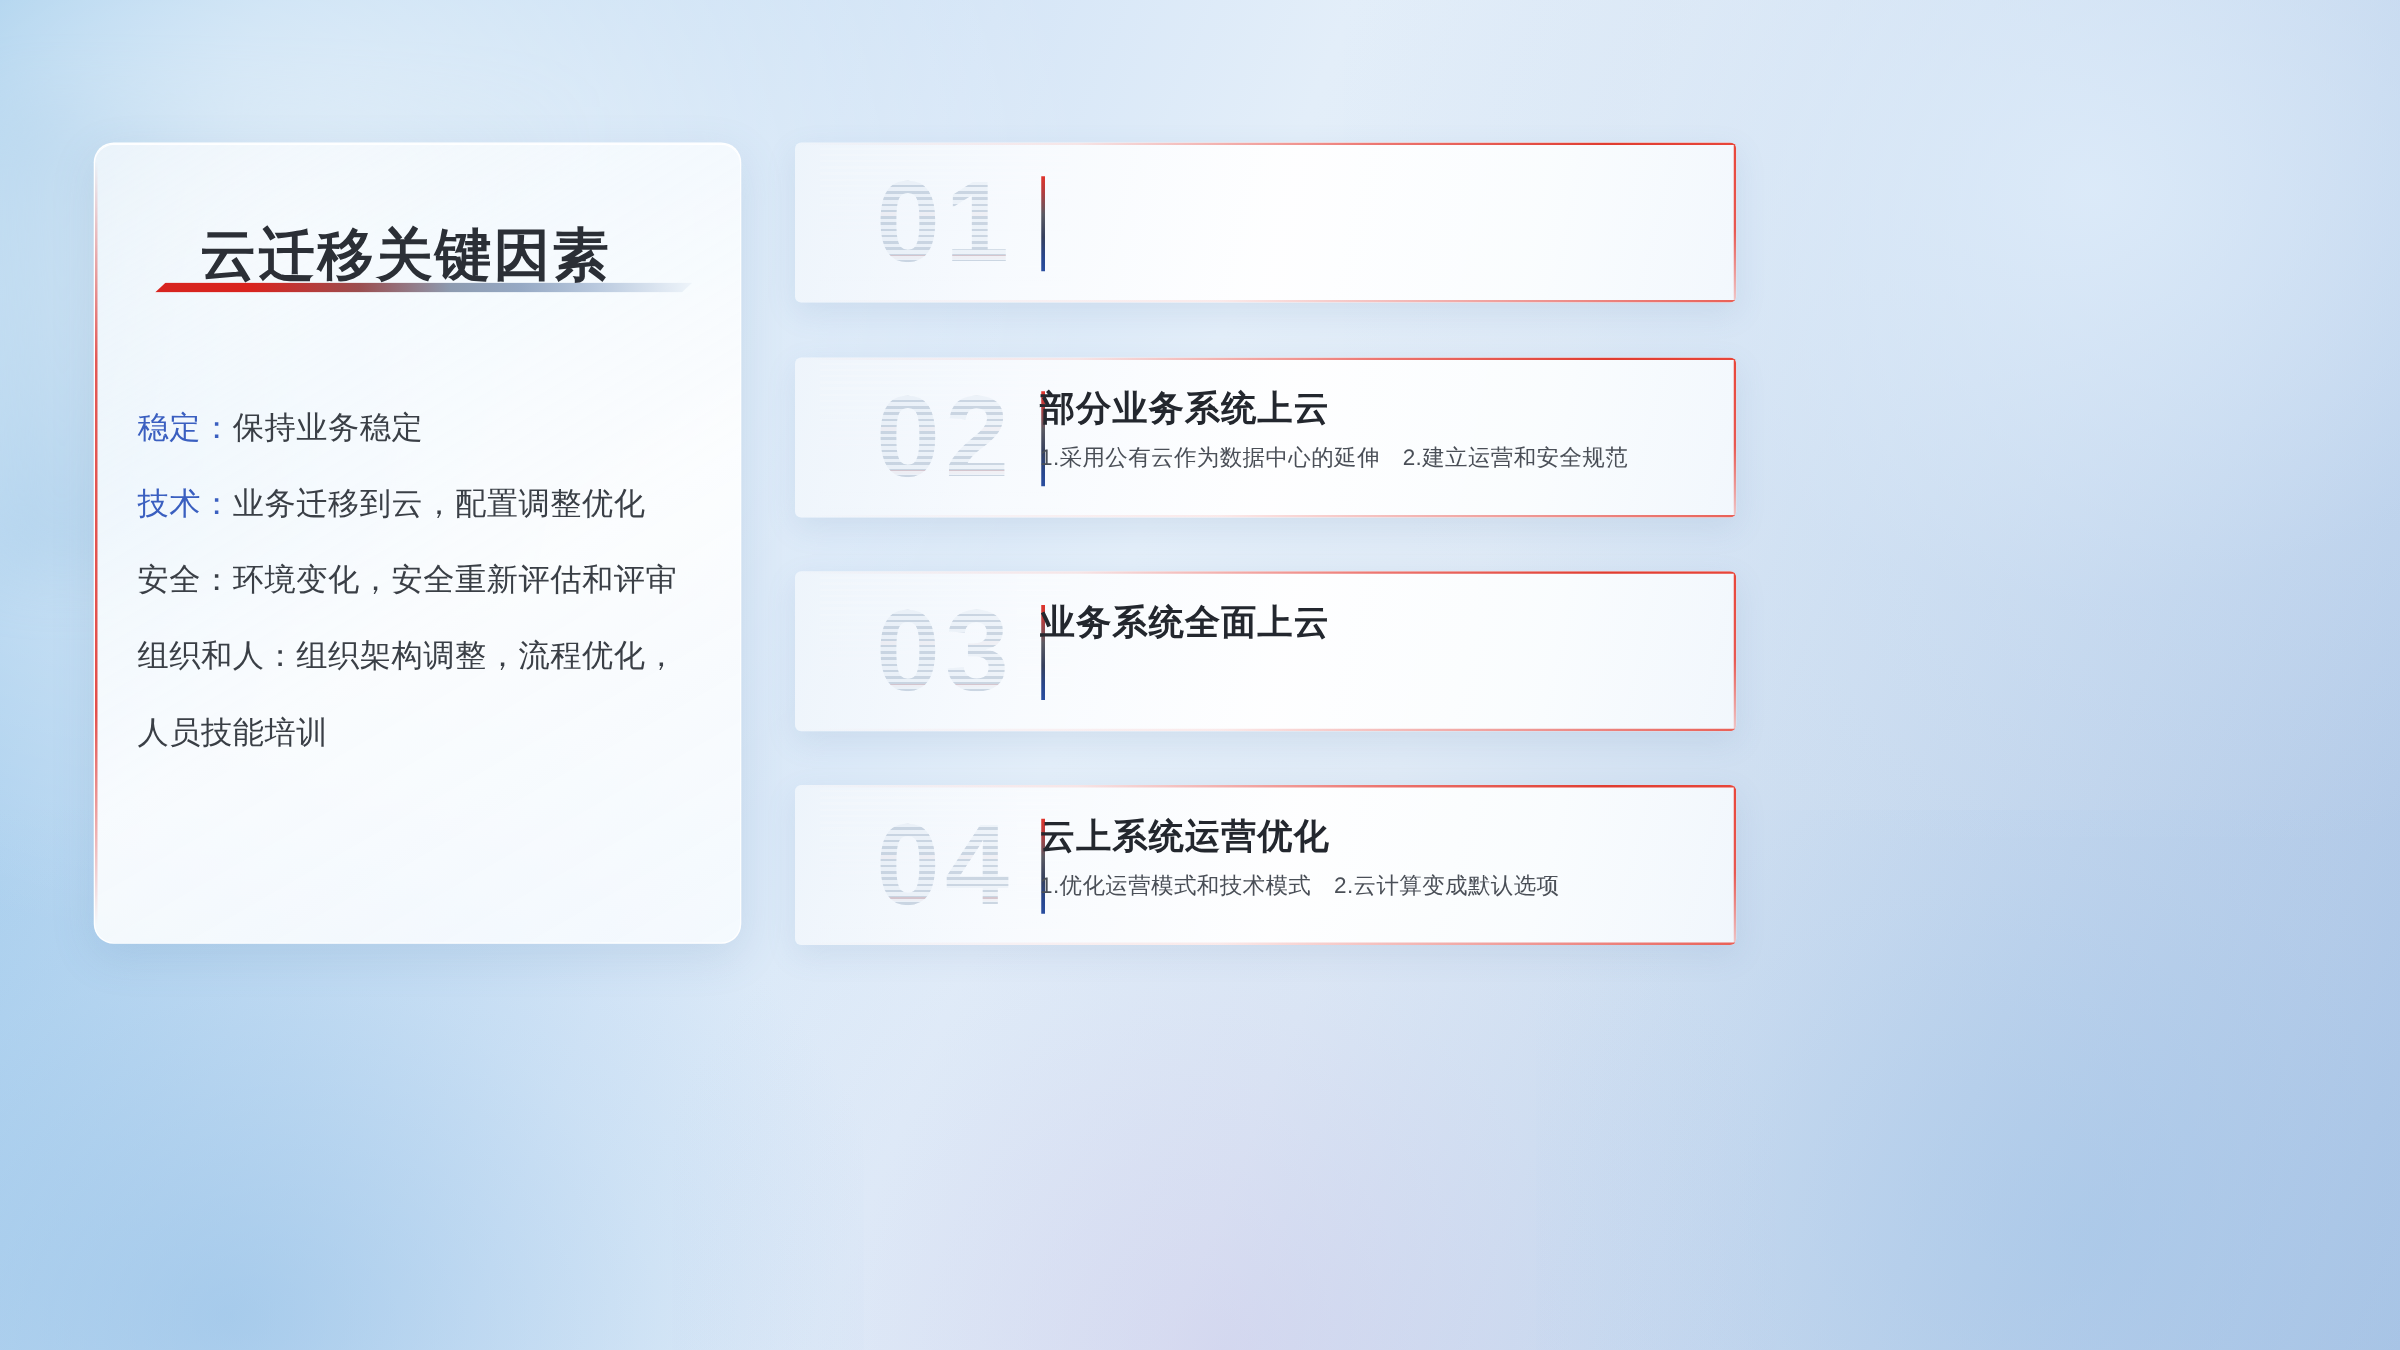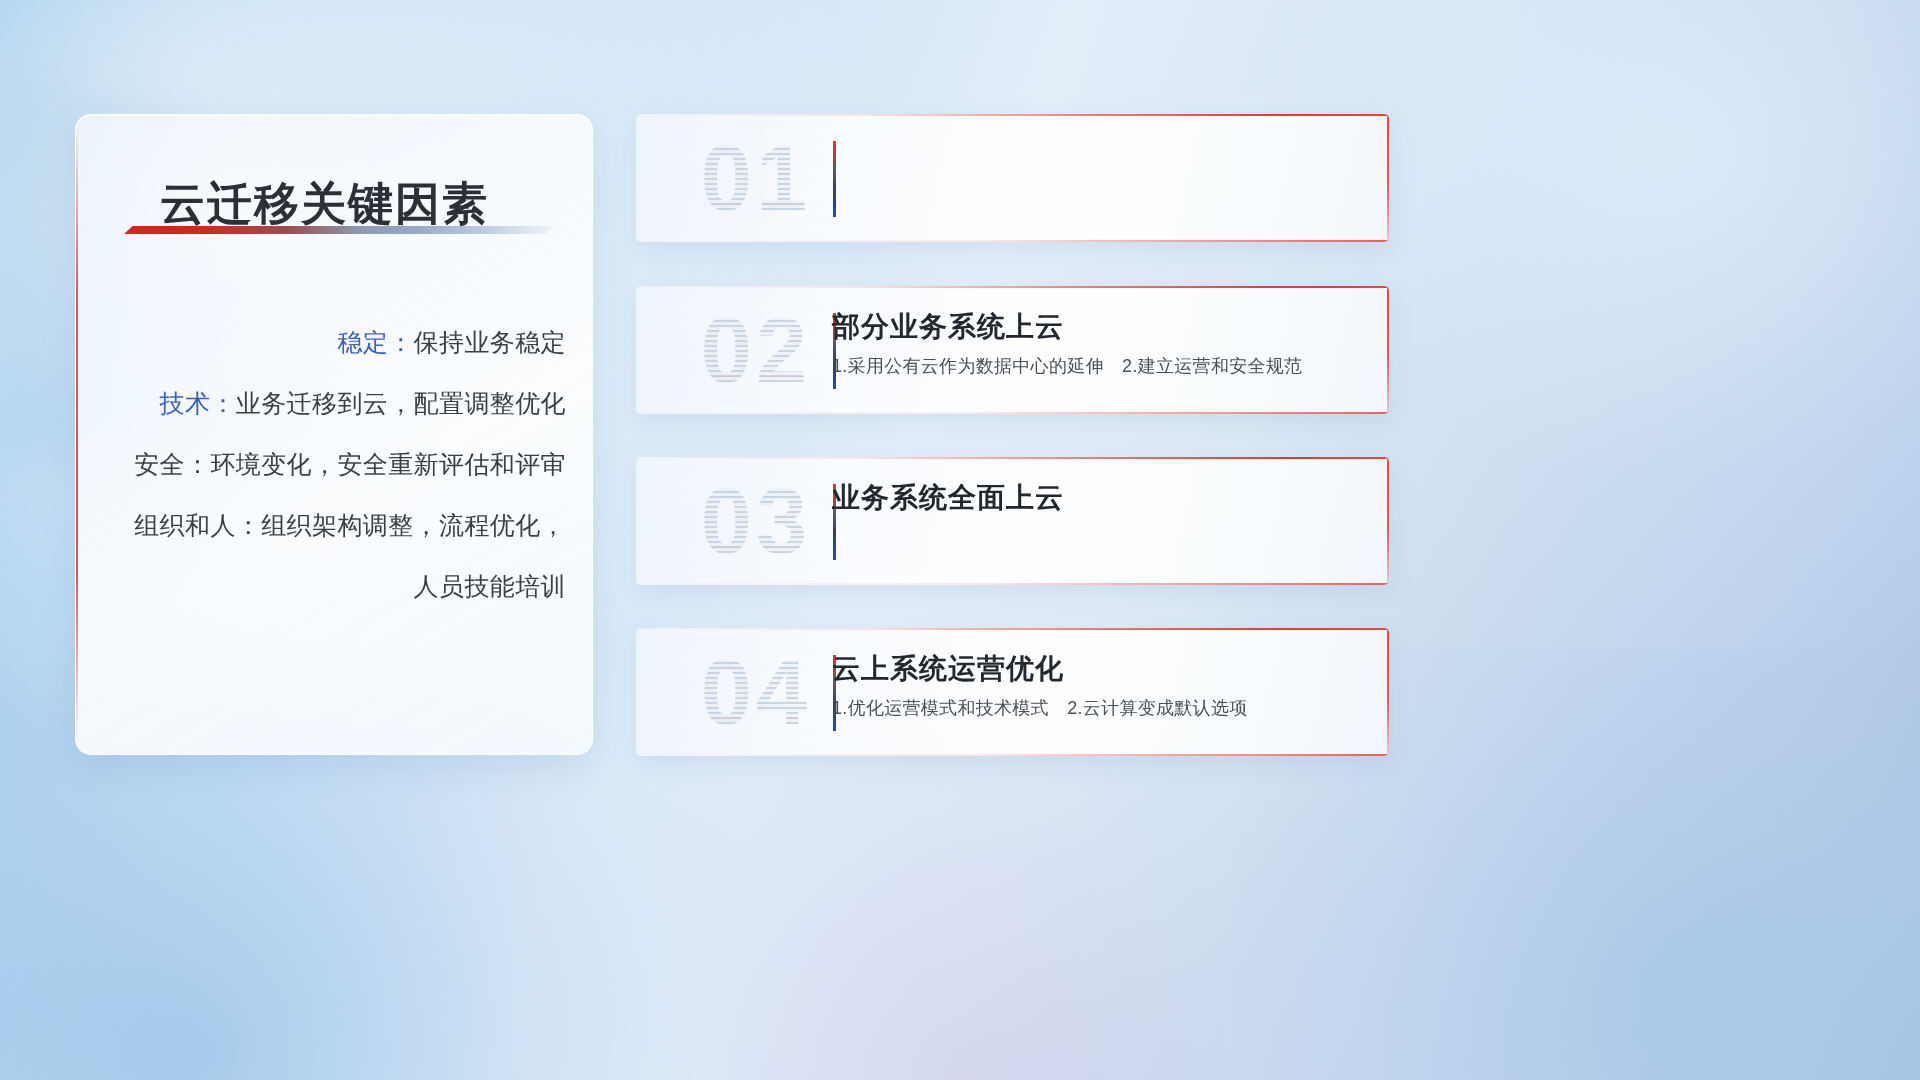--- a/index.html
+++ b/index.html
@@ -91,21 +91,20 @@
   }
 
   .left-list{ position:absolute; left:34px; top:197px; right:26px; }
   .left-item{
     display:block;
     font-size:25px;
     line-height:61px;
     color:#3a3f46;
     white-space:nowrap;
     letter-spacing:0.4px;
-    text-align:right;
   }
   .left-item .lbl{ color:#3a5fc0; }
   .left-item.plain .lbl{ color:#3a3f46; }
 
   
   .step-card{
     position:absolute; left:636px; width:753px; height:128px;
     border-radius:5px;
     background:linear-gradient(102deg,
       rgba(242,247,252,0.80) 0%,

